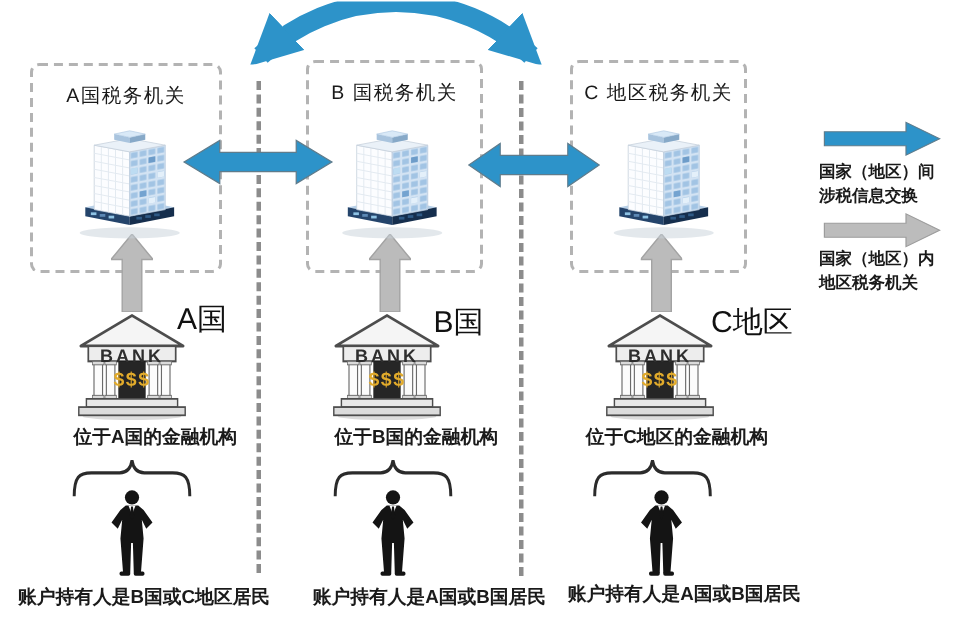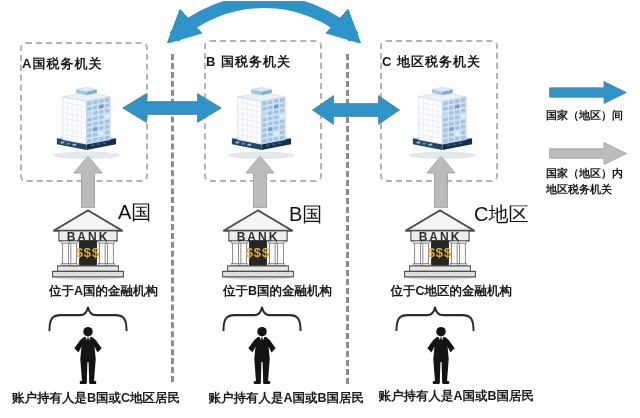--- a/index.html
+++ b/index.html
@@ -4,21 +4,21 @@
 <style>
   html,body{margin:0;padding:0;background:#fff;}
   .stage{
     position:relative;width:640px;height:418px;background:#fff;overflow:hidden;
     font-family:"Liberation Sans","DejaVu Sans",sans-serif;color:#1a1a1a;
   }
   .abs{position:absolute;}
   .dash-box{
     position:absolute;border:2px dashed #b3b3b3;border-radius:6px;box-sizing:border-box;
   }
-  .box-title{margin-top:11px;text-align:left;font-size:13px;font-weight:bold;letter-spacing:1px;}
+  .box-title{margin-top:11px;text-align:center;font-size:13px;font-weight:normal;letter-spacing:1px;}
   .sep{position:absolute;width:0;border-left:3px dashed #8c8c8c;}
   .region-label{position:absolute;font-size:20px;font-weight:normal;color:#111;}
   .caption{position:absolute;text-align:right;font-size:12.5px;font-weight:bold;color:#1a1a1a;white-space:nowrap;}
   .bank-sign{position:absolute;text-align:center;font-size:12px;font-weight:bold;color:#2e2e2e;letter-spacing:2px;}
   .bank-money{position:absolute;text-align:center;font-size:13px;font-weight:bold;color:#e2ab2b;letter-spacing:1px;}
   .legend-label{position:absolute;font-size:11px;font-weight:bold;line-height:16px;color:#1a1a1a;white-space:nowrap;}
 </style>
 </head>
 <body>
 
@@ -216,20 +216,21 @@
   <div class="caption" style="left:0px;top:390px;width:180px">账户持有人是B国或C地区居民</div>
   <div class="caption" style="left:184px;top:390px;width:180px">账户持有人是A国或B国居民</div>
   <div class="caption" style="left:362px;top:388px;width:172px">账户持有人是A国或B国居民</div>
 
   <div>
     <svg class="abs" style="left:548px;top:80px" width="80" height="25" viewBox="0 0 100 32" preserveAspectRatio="none">
         <use href="#sym-rarrow-blue"></use>
       </svg>
     <div class="legend-label" style="left:546px;top:107px">
       <div>国家（地区）间</div>
+      <div>涉税信息交换</div>
     </div>
     <svg class="abs" style="left:548px;top:141px" width="80" height="25" viewBox="0 0 100 32" preserveAspectRatio="none">
         <use href="#sym-rarrow-gray"></use>
       </svg>
     <div class="legend-label" style="left:546px;top:165px">
       <div>国家（地区）内</div>
       <div>地区税务机关</div>
     </div>
   </div>
 

